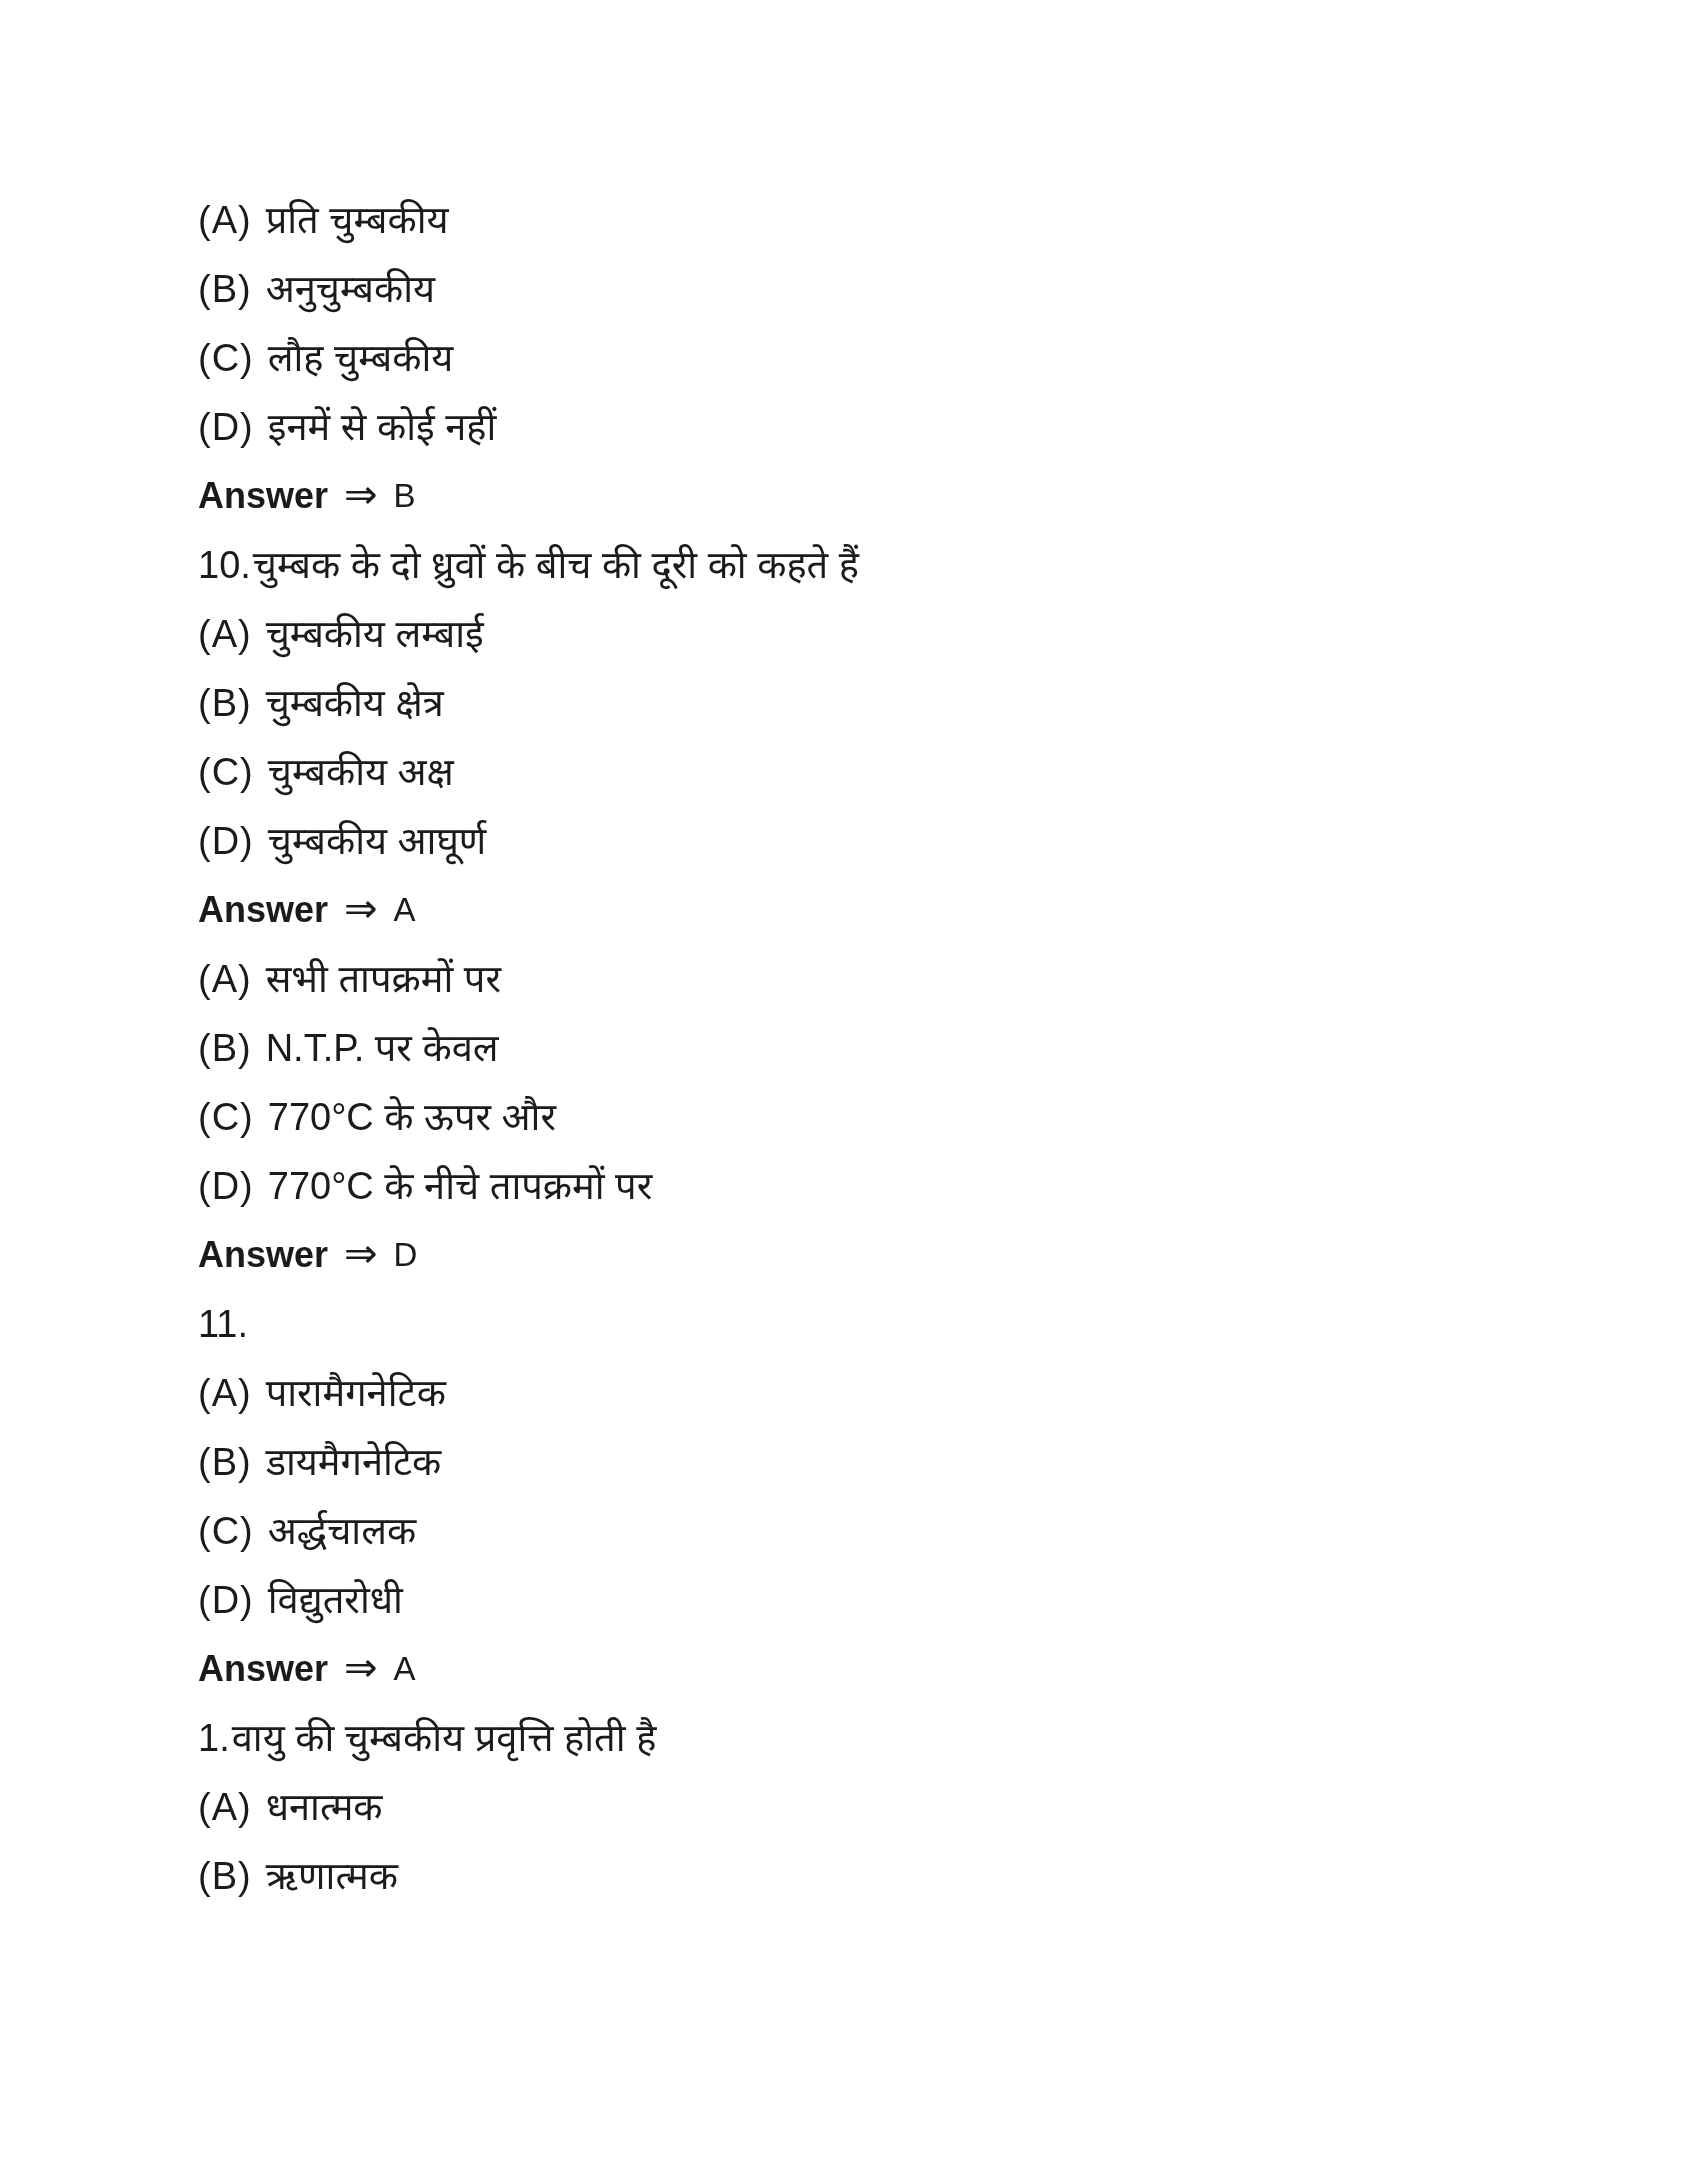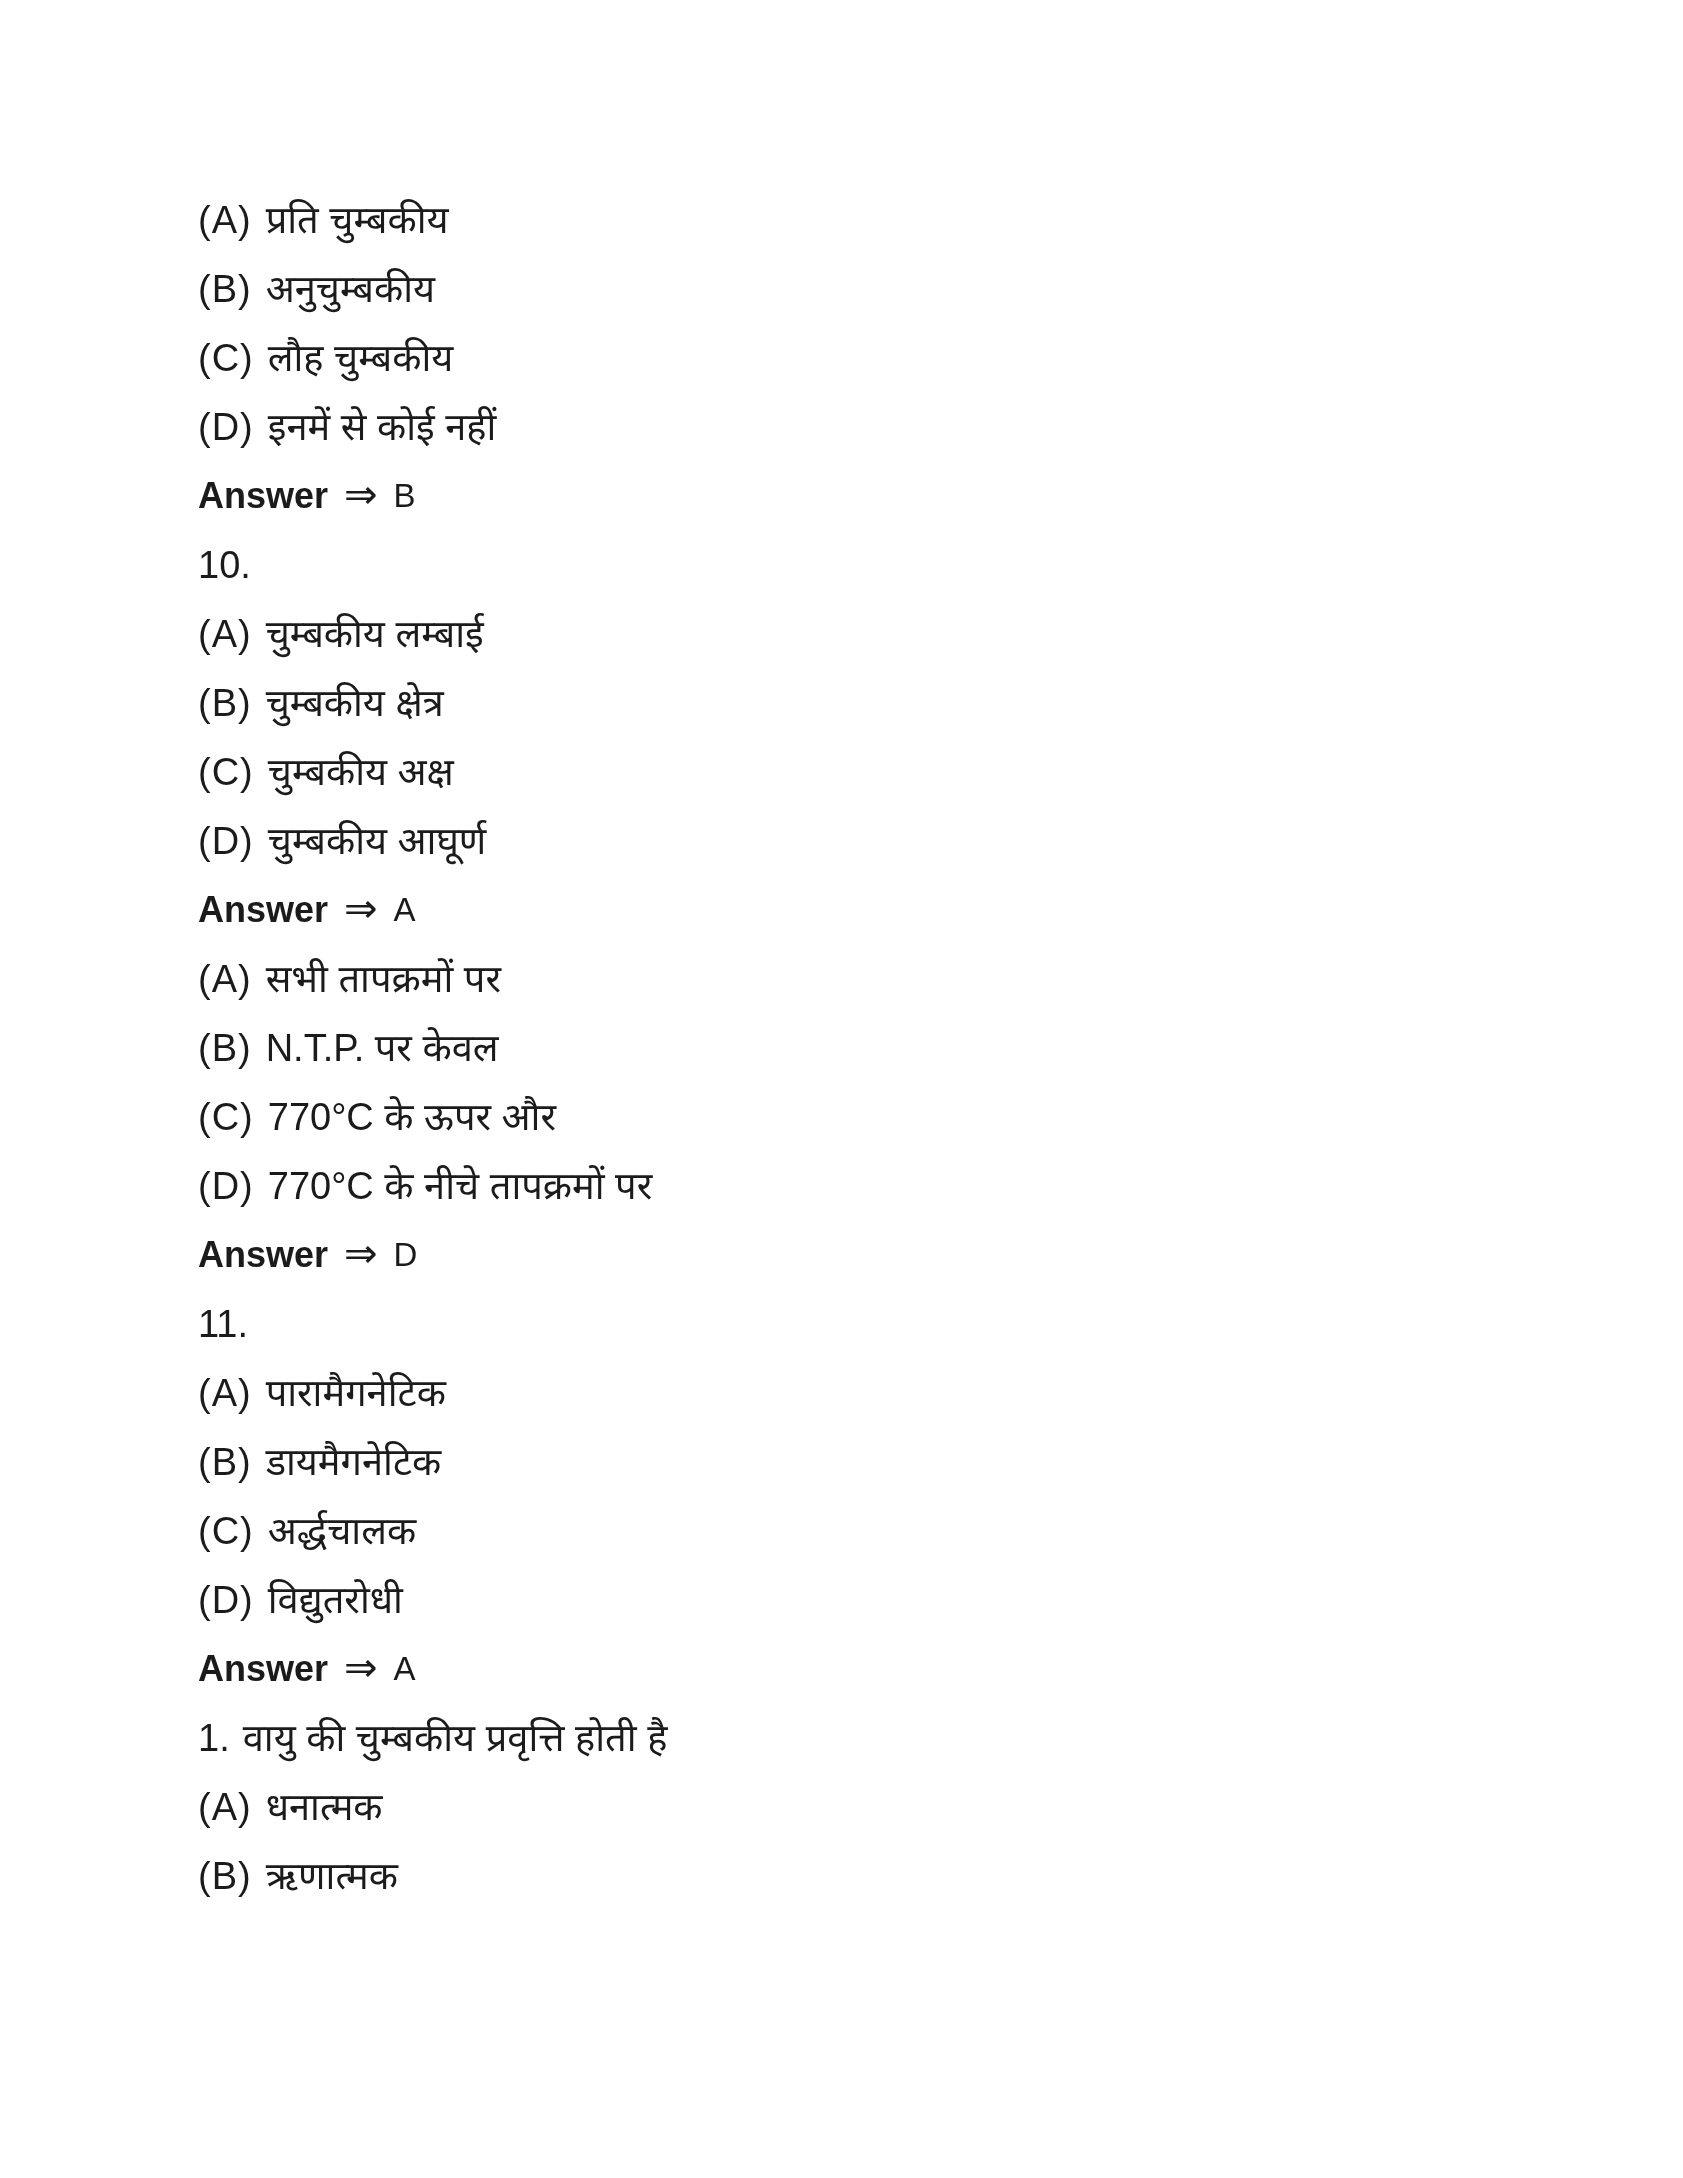--- a/index.html
+++ b/index.html
@@ -33,21 +33,21 @@
     white-space: nowrap;
     font-size: 38px;
     line-height: 1;
     color: #1b1b1b;
   }
   .opt-label {
     margin-right: 14px;
     letter-spacing: 1px;
   }
   .q-number {
-    margin-right: 13px;
+    margin-right: 2px;
   }
   .line.answer {
     font-size: 36px;
   }
   .ans-label {
     font-weight: 700;
   }
   .ans-arrow {
     margin: 0 16px;
     font-size: 40px;
@@ -81,20 +81,21 @@
       <span class="opt-text">इनमें से कोई नहीं</span>
     </div>
     <div class="line answer">
       <span class="ans-label">Answer</span>
       <span class="ans-arrow">⇒</span>
       <span class="ans-letter">B</span>
     </div>
 
     <div class="line question">
       <span class="q-number">10.</span>
+      <span class="q-text">चुम्बक के दो ध्रुवों के बीच की दूरी को कहते हैं</span>
     </div>
     <div class="line option">
       <span class="opt-label">(A)</span>
       <span class="opt-text">चुम्बकीय लम्बाई</span>
     </div>
     <div class="line option">
       <span class="opt-label">(B)</span>
       <span class="opt-text">चुम्बकीय क्षेत्र</span>
     </div>
     <div class="line option">

